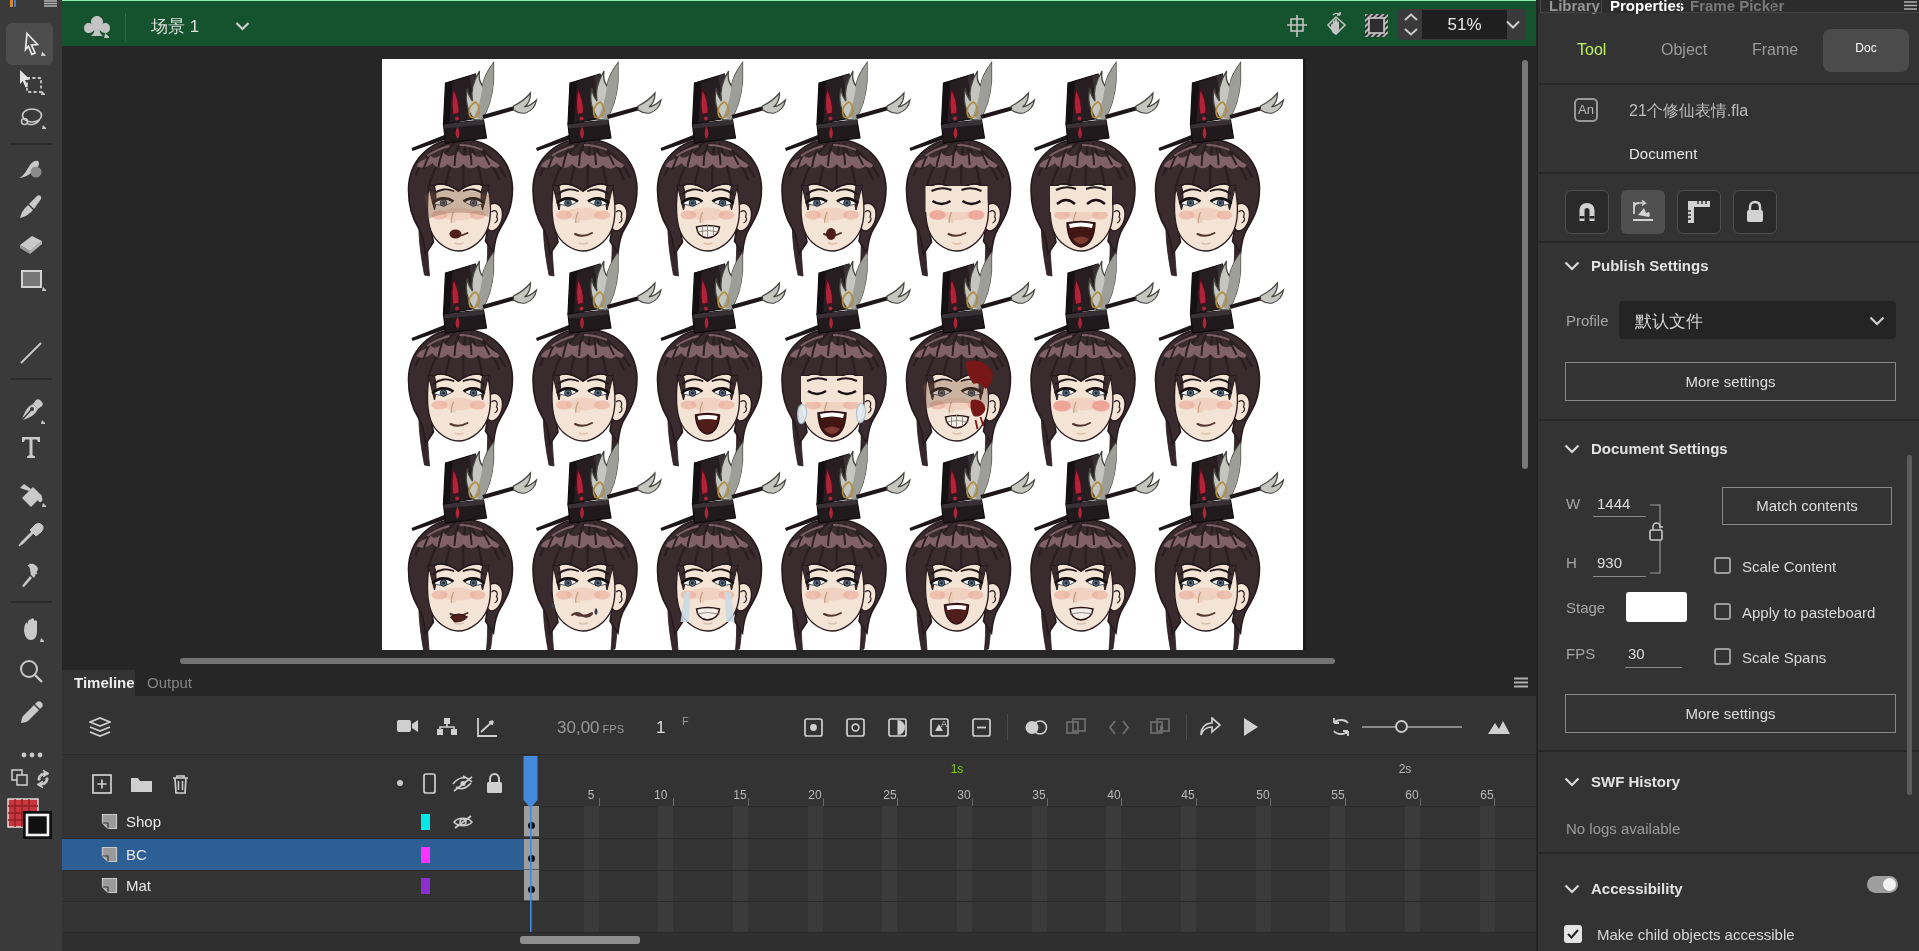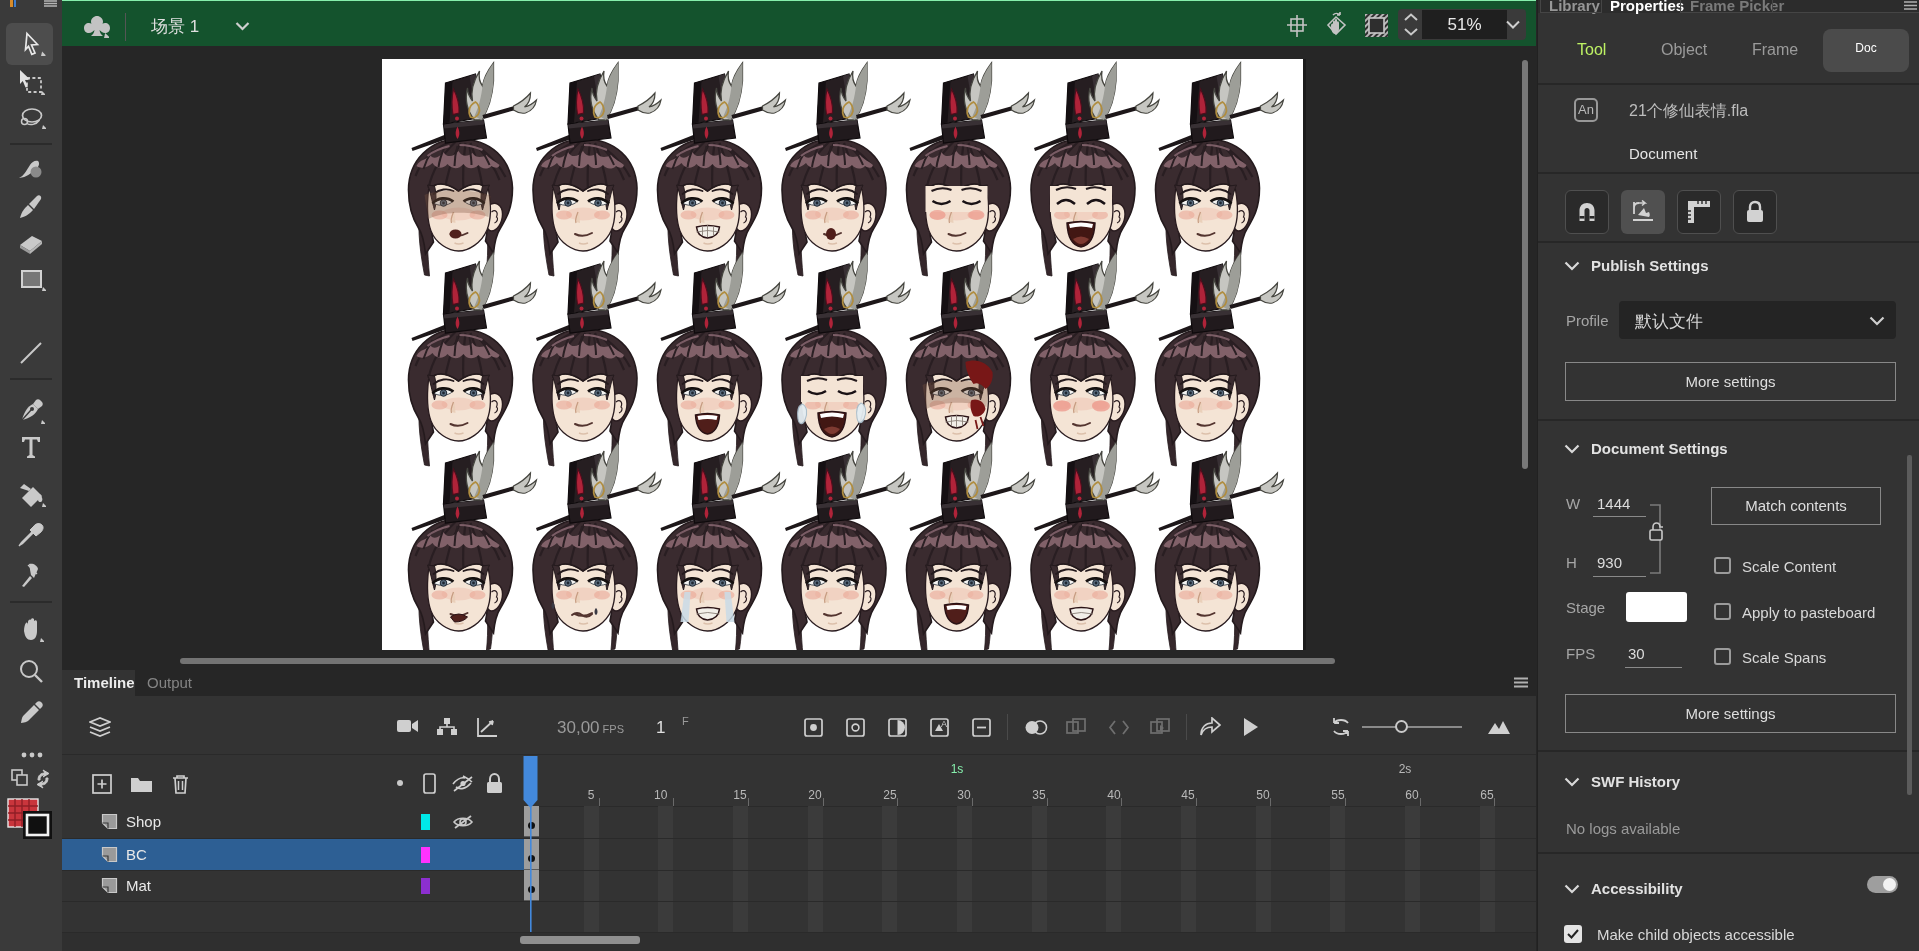--- a/index.html
+++ b/index.html
@@ -446,21 +446,21 @@
 <div class="abs" style="left:741px;top:118px;width:24px;text-align:center;color:#b9b9b9;font-size:12px">20</div>
 <div class="abs" style="left:816px;top:118px;width:24px;text-align:center;color:#b9b9b9;font-size:12px">25</div>
 <div class="abs" style="left:890px;top:118px;width:24px;text-align:center;color:#b9b9b9;font-size:12px">30</div>
 <div class="abs" style="left:965px;top:118px;width:24px;text-align:center;color:#b9b9b9;font-size:12px">35</div>
 <div class="abs" style="left:1040px;top:118px;width:24px;text-align:center;color:#b9b9b9;font-size:12px">40</div>
 <div class="abs" style="left:1114px;top:118px;width:24px;text-align:center;color:#b9b9b9;font-size:12px">45</div>
 <div class="abs" style="left:1189px;top:118px;width:24px;text-align:center;color:#b9b9b9;font-size:12px">50</div>
 <div class="abs" style="left:1264px;top:118px;width:24px;text-align:center;color:#b9b9b9;font-size:12px">55</div>
 <div class="abs" style="left:1338px;top:118px;width:24px;text-align:center;color:#b9b9b9;font-size:12px">60</div>
 <div class="abs" style="left:1413px;top:118px;width:24px;text-align:center;color:#b9b9b9;font-size:12px">65</div>
-<div class="abs" style="left:885px;top:92px;width:20px;text-align:center;color:#86efac;font-size:12px">1s</div>
+<div class="abs" style="left:885px;top:92px;width:20px;text-align:center;color:#84cc16;font-size:12px">1s</div>
 <div class="abs" style="left:1333px;top:92px;width:20px;text-align:center;color:#b9b9b9;font-size:12px">2s</div>
 <div class="abs" style="left:537px;top:128px;width:1px;height:8px;background:#6a6a6a"></div>
 <div class="abs" style="left:611px;top:128px;width:1px;height:8px;background:#6a6a6a"></div>
 <div class="abs" style="left:686px;top:128px;width:1px;height:8px;background:#6a6a6a"></div>
 <div class="abs" style="left:761px;top:128px;width:1px;height:8px;background:#6a6a6a"></div>
 <div class="abs" style="left:835px;top:128px;width:1px;height:8px;background:#6a6a6a"></div>
 <div class="abs" style="left:910px;top:128px;width:1px;height:8px;background:#6a6a6a"></div>
 <div class="abs" style="left:985px;top:128px;width:1px;height:8px;background:#6a6a6a"></div>
 <div class="abs" style="left:1059px;top:128px;width:1px;height:8px;background:#6a6a6a"></div>
 <div class="abs" style="left:1134px;top:128px;width:1px;height:8px;background:#6a6a6a"></div>
@@ -601,21 +601,21 @@
 <div class="lbl" style="left:28px;top:554px">H</div>
 <div class="val" style="left:59px;top:554px">930</div>
 <div class="abs" style="left:55px;top:576px;width:53px;height:1px;background:#8a8a8a"></div>
 <svg style="left:112px;top:503px" width="20" height="72" viewBox="0 0 20 72">
       <path d="M0,2 H10 V70 H0" fill="none" stroke="#7b7b7b" stroke-width="1.6"></path>
     </svg>
 <svg style="left:110px;top:520px" width="18" height="22" viewBox="0 0 18 22">
       <rect x="2" y="10" width="12" height="10" rx="1.5" fill="#333" stroke="#c9c9c9" stroke-width="1.6"></rect>
       <path d="M5,10 V7 C5,4.5 6.5,3 8.5,3 C10.5,3 12,4.5 12,7 L15,7" fill="none" stroke="#c9c9c9" stroke-width="1.6"></path>
     </svg>
-<div class="btn" style="left:173px;top:487px;width:170px;height:38px;line-height:36px">Match contents</div>
+<div class="btn" style="left:184px;top:487px;width:170px;height:38px;line-height:36px">Match contents</div>
 <div class="ck" style="left:176px;top:557px"></div>
 <div class="val" style="left:204px;top:558px;color:#d9d9d9">Scale Content</div>
 <div class="lbl" style="left:28px;top:599px">Stage</div>
 <div class="abs" style="left:88px;top:592px;width:61px;height:30px;background:#fff;border-radius:3px"></div>
 <div class="ck" style="left:176px;top:603px"></div>
 <div class="val" style="left:204px;top:604px;color:#d9d9d9">Apply to pasteboard</div>
 <div class="lbl" style="left:28px;top:645px">FPS</div>
 <div class="val" style="left:90px;top:645px">30</div>
 <div class="abs" style="left:87px;top:667px;width:57px;height:1px;background:#8a8a8a"></div>
 <div class="ck" style="left:176px;top:648px"></div>

